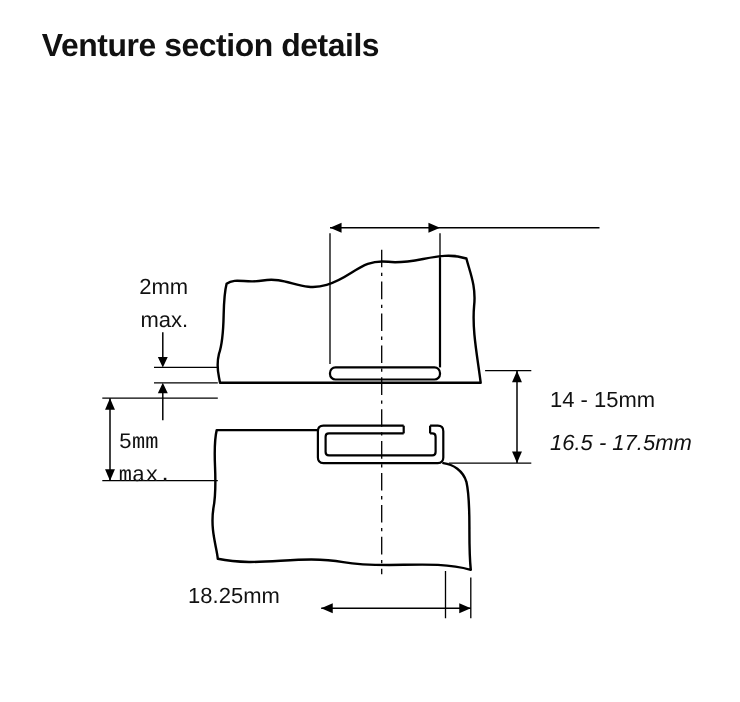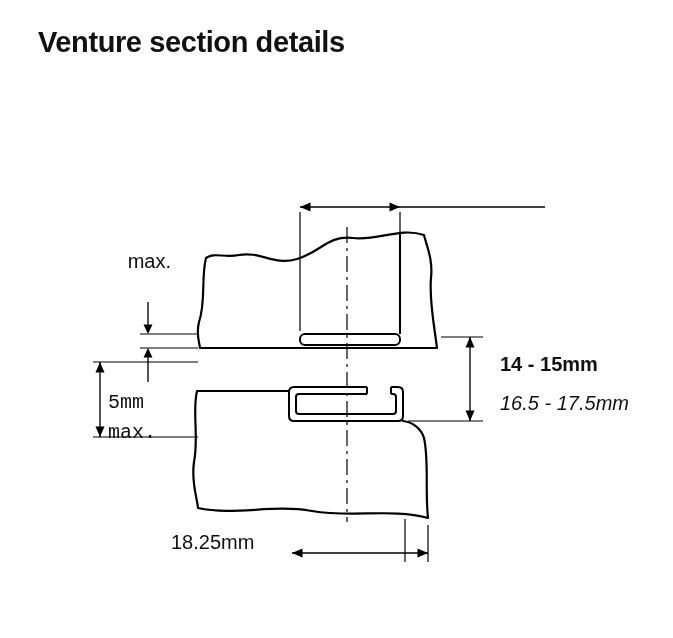--- a/index.html
+++ b/index.html
@@ -31,21 +31,21 @@
   .label {
     position: absolute;
     font-size: 20px;
     line-height: 24px;
     color: var(--text);
     white-space: nowrap;
   }
   .lbl-top-width   { left: 412px; top: 181px; }
   .lbl-recess      { left: 103px; top: 246px; width: 68px; text-align: right; line-height: 30px; }
   .lbl-gap         { left: 108px; top: 388px; line-height: 30px; font-family: Liberation Mono, monospace; }
-  .lbl-engagement  { left: 500px; top: 352px; font-weight: bold; }
+  .lbl-engagement  { left: 500px; top: 352px; }
   .lbl-overall     { left: 500px; top: 391px; font-style: italic; }
   .lbl-bottom-width{ left: 171px; top: 530px; text-align: center; }
 
   
   .part      { fill: var(--background); stroke: var(--line); stroke-width: 2.2; stroke-linejoin: round; }
   .part-open { fill: none; stroke: var(--line); stroke-width: 2.2; stroke-linejoin: round; stroke-linecap: round; }
   .part-thin { fill: none; stroke: var(--line); stroke-width: 2; stroke-linejoin: round; }
   .part-fill { fill: var(--background); stroke: var(--line); stroke-width: 2; stroke-linejoin: round; }
   .centerline{ fill: none; stroke: var(--line); stroke-width: 1.2; stroke-dasharray: 16 5 3 5; }
   .dim       { fill: none; stroke: var(--line); stroke-width: 1.35; }
@@ -130,20 +130,21 @@
       <line class="ext" x1="405" y1="519" x2="405" y2="562"></line>
       <line class="ext" x1="428" y1="525" x2="428" y2="562"></line>
       <line class="dim" x1="292" y1="553" x2="428" y2="553"></line>
       <polygon class="arrow" points="292,553 302.5,548.5 302.5,557.5"></polygon>
       <polygon class="arrow" points="428,553 417.5,548.5 417.5,557.5"></polygon>
     </g>
   </svg>
 
 
   <div class="label lbl-recess">
+    <div>2mm</div>
     <div>max.</div>
   </div>
 
   <div class="label lbl-gap">
     <div>5mm</div>
     <div>max.</div>
   </div>
 
   <div class="label lbl-engagement">14 - 15mm</div>
 

